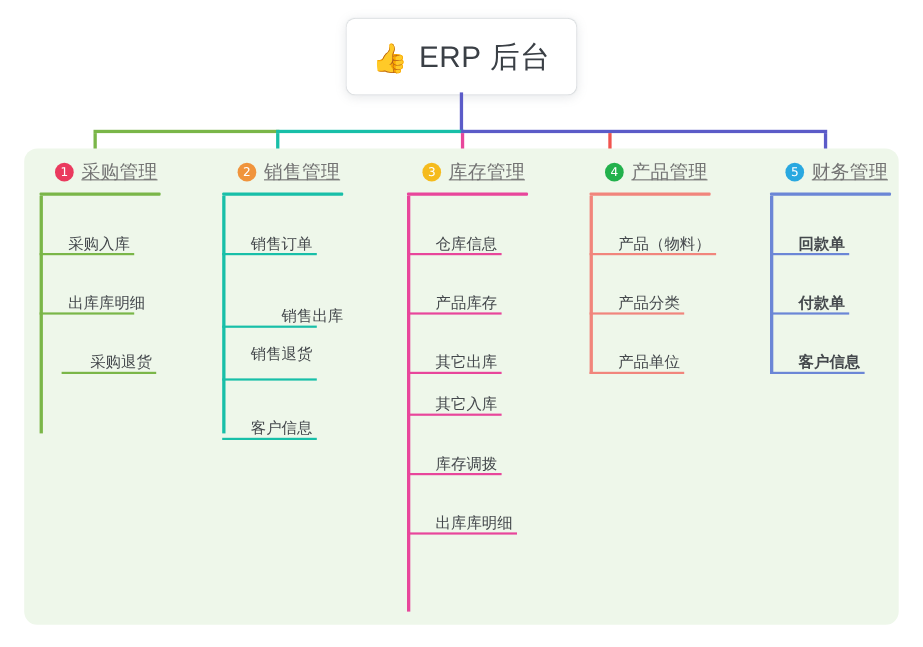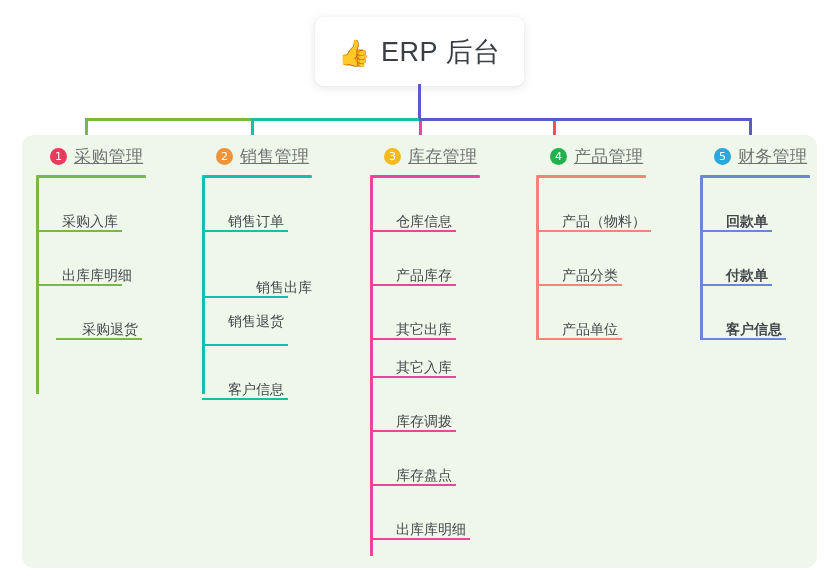--- a/index.html
+++ b/index.html
@@ -225,24 +225,20 @@
         </div>
         <div class="leaf" style="height: 38px;">
           <span class="leaf-label">其它入库</span>
           <div class="leaf-rule" style="width: 86px; background: rgb(232, 70, 155);"></div>
         </div>
         <div class="leaf" style="height: 54px;">
           <span class="leaf-label">库存调拨</span>
           <div class="leaf-rule" style="width: 86px; background: rgb(232, 70, 155);"></div>
         </div>
         <div class="leaf" style="height: 54px;">
-          <span class="leaf-label">库存盘点</span>
-          <div class="leaf-rule" style="width: 86px; background: rgb(232, 70, 155);"></div>
-        </div>
-        <div class="leaf" style="height: 54px;">
           <span class="leaf-label">出库库明细</span>
           <div class="leaf-rule" style="width: 100px; background: rgb(232, 70, 155);"></div>
         </div>
       </div>
     </div>
     <div class="column" style="left: 536px;">
       <div class="col-header">
         <span class="badge" style="background: rgb(34, 177, 76);">4</span>
         <span class="col-title">产品管理</span>
       </div>

